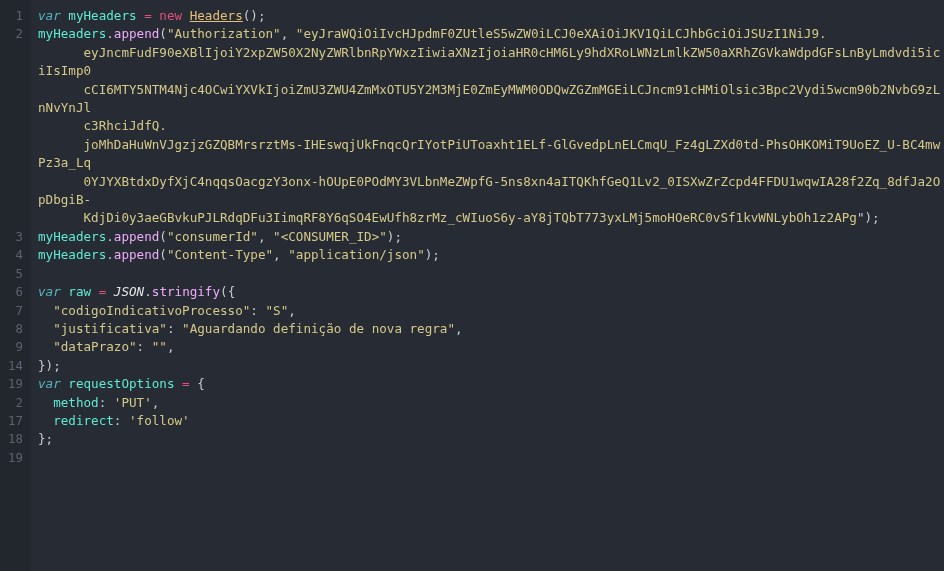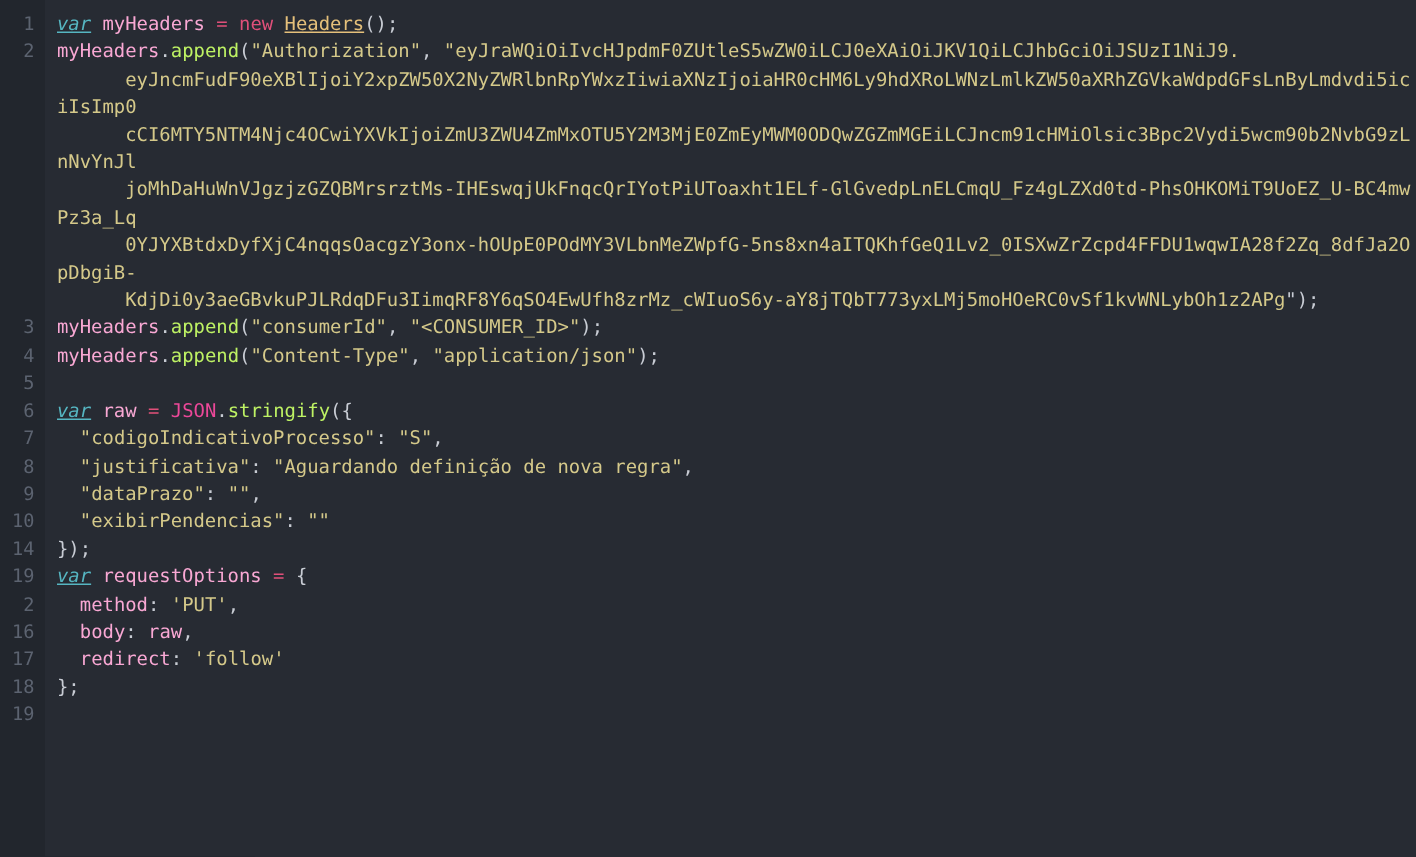--- a/index.html
+++ b/index.html
@@ -55,52 +55,51 @@
   .code-content {
     flex: 1;
     padding-left: 8px;
     color: #d8dee9;
     white-space: pre-wrap;
     word-break: break-all;
     overflow-wrap: anywhere;
     z-index: 2;
   }
   
-  .t-plain   { color: #f9a8d4; }
-  .t-kw      { color: #56b6c2; font-style: italic; text-decoration: underline; }
+  .t-plain   { color: #5eead4; }
+  .t-kw      { color: #56b6c2; font-style: italic; }
   .t-op      { color: #e0507a; }
   .t-class   { color: #e5c07b; text-decoration: underline; }
-  .t-fn      { color: #bef264; }
-  .t-fn2     { color: #ec4899; }
+  .t-fn      { color: #f0abfc; }
+  .t-fn2     { color: #e5e5e5; font-style: italic; }
   .t-str     { color: #d5c98a; }
   .t-punct   { color: #c8ccd4; }
   .wrapline .ln { color: transparent; }
 </style>
 </head>
 <body>
 
 <div id="code-viewer">
   <div id="gutter-strip"></div>
   <div id="code-lines">
       <div class="code-line"><span class="ln">1</span><span class="code-content"><span class="t-kw">var</span><span class="t-plain"> myHeaders </span><span class="t-op">=</span><span class="t-plain"> </span><span class="t-op">new</span><span class="t-plain"> </span><span class="t-class">Headers</span><span class="t-punct">();</span></span></div>
       <div class="code-line"><span class="ln">2</span><span class="code-content"><span class="t-plain">myHeaders</span><span class="t-punct">.</span><span class="t-fn">append</span><span class="t-punct">(</span><span class="t-str">"Authorization"</span><span class="t-punct">, </span><span class="t-str">"eyJraWQiOiIvcHJpdmF0ZUtleS5wZW0iLCJ0eXAiOiJKV1QiLCJhbGciOiJSUzI1NiJ9.</span></span></div>
       <div class="code-line wrapline"><span class="ln"></span><span class="code-content"><span class="t-str">      eyJncmFudF90eXBlIjoiY2xpZW50X2NyZWRlbnRpYWxzIiwiaXNzIjoiaHR0cHM6Ly9hdXRoLWNzLmlkZW50aXRhZGVkaWdpdGFsLnByLmdvdi5iciIsImp0</span></span></div>
       <div class="code-line wrapline"><span class="ln"></span><span class="code-content"><span class="t-str">      cCI6MTY5NTM4Njc4OCwiYXVkIjoiZmU3ZWU4ZmMxOTU5Y2M3MjE0ZmEyMWM0ODQwZGZmMGEiLCJncm91cHMiOlsic3Bpc2Vydi5wcm90b2NvbG9zLnNvYnJl</span></span></div>
+      <div class="code-line wrapline"><span class="ln"></span><span class="code-content"><span class="t-str">      c3RhciJdfQ.</span></span></div>
       <div class="code-line wrapline"><span class="ln"></span><span class="code-content"><span class="t-str">      joMhDaHuWnVJgzjzGZQBMrsrztMs-IHEswqjUkFnqcQrIYotPiUToaxht1ELf-GlGvedpLnELCmqU_Fz4gLZXd0td-PhsOHKOMiT9UoEZ_U-BC4mwPz3a_Lq</span></span></div>
       <div class="code-line wrapline"><span class="ln"></span><span class="code-content"><span class="t-str">      0YJYXBtdxDyfXjC4nqqsOacgzY3onx-hOUpE0POdMY3VLbnMeZWpfG-5ns8xn4aITQKhfGeQ1Lv2_0ISXwZrZcpd4FFDU1wqwIA28f2Zq_8dfJa2OpDbgiB-</span></span></div>
       <div class="code-line wrapline"><span class="ln"></span><span class="code-content"><span class="t-str">      KdjDi0y3aeGBvkuPJLRdqDFu3IimqRF8Y6qSO4EwUfh8zrMz_cWIuoS6y-aY8jTQbT773yxLMj5moHOeRC0vSf1kvWNLybOh1z2APg</span><span class="t-punct">");</span></span></div>
       <div class="code-line"><span class="ln">3</span><span class="code-content"><span class="t-plain">myHeaders</span><span class="t-punct">.</span><span class="t-fn">append</span><span class="t-punct">(</span><span class="t-str">"consumerId"</span><span class="t-punct">, </span><span class="t-str">"&lt;CONSUMER_ID&gt;"</span><span class="t-punct">);</span></span></div>
       <div class="code-line"><span class="ln">4</span><span class="code-content"><span class="t-plain">myHeaders</span><span class="t-punct">.</span><span class="t-fn">append</span><span class="t-punct">(</span><span class="t-str">"Content-Type"</span><span class="t-punct">, </span><span class="t-str">"application/json"</span><span class="t-punct">);</span></span></div>
       <div class="code-line"><span class="ln">5</span><span class="code-content">&nbsp;</span></div>
       <div class="code-line"><span class="ln">6</span><span class="code-content"><span class="t-kw">var</span><span class="t-plain"> raw </span><span class="t-op">=</span><span class="t-plain"> </span><span class="t-fn2">JSON</span><span class="t-punct">.</span><span class="t-fn">stringify</span><span class="t-punct">({</span></span></div>
       <div class="code-line"><span class="ln">7</span><span class="code-content"><span class="t-plain">  </span><span class="t-str">"codigoIndicativoProcesso"</span><span class="t-punct">: </span><span class="t-str">"S"</span><span class="t-punct">,</span></span></div>
       <div class="code-line"><span class="ln">8</span><span class="code-content"><span class="t-plain">  </span><span class="t-str">"justificativa"</span><span class="t-punct">: </span><span class="t-str">"Aguardando definição de nova regra"</span><span class="t-punct">,</span></span></div>
       <div class="code-line"><span class="ln">9</span><span class="code-content"><span class="t-plain">  </span><span class="t-str">"dataPrazo"</span><span class="t-punct">: </span><span class="t-str">""</span><span class="t-punct">,</span></span></div>
-      <div class="code-line"><span class="ln">10</span><span class="code-content"><span class="t-plain">  </span><span class="t-str">"exibirPendencias"</span><span class="t-punct">: </span><span class="t-str">""</span></span></div>
       <div class="code-line"><span class="ln">14</span><span class="code-content"><span class="t-punct">});</span></span></div>
       <div class="code-line"><span class="ln">19</span><span class="code-content"><span class="t-kw">var</span><span class="t-plain"> requestOptions </span><span class="t-op">=</span><span class="t-punct"> {</span></span></div>
       <div class="code-line"><span class="ln">2</span><span class="code-content"><span class="t-plain">  method</span><span class="t-punct">: </span><span class="t-str">'PUT'</span><span class="t-punct">,</span></span></div>
-      <div class="code-line"><span class="ln">16</span><span class="code-content"><span class="t-plain">  body</span><span class="t-punct">: </span><span class="t-plain">raw</span><span class="t-punct">,</span></span></div>
       <div class="code-line"><span class="ln">17</span><span class="code-content"><span class="t-plain">  redirect</span><span class="t-punct">: </span><span class="t-str">'follow'</span></span></div>
       <div class="code-line"><span class="ln">18</span><span class="code-content"><span class="t-punct">};</span></span></div>
       <div class="code-line"><span class="ln">19</span><span class="code-content">&nbsp;</span></div>
     </div>
 </div>
 
 </body></html>

